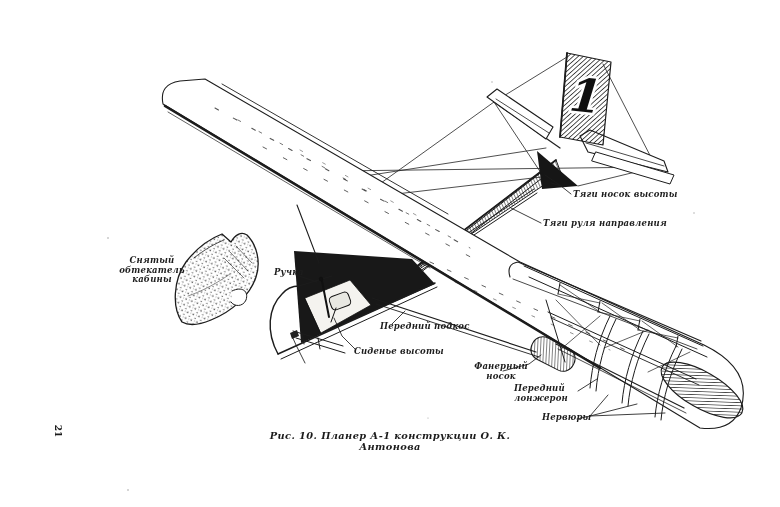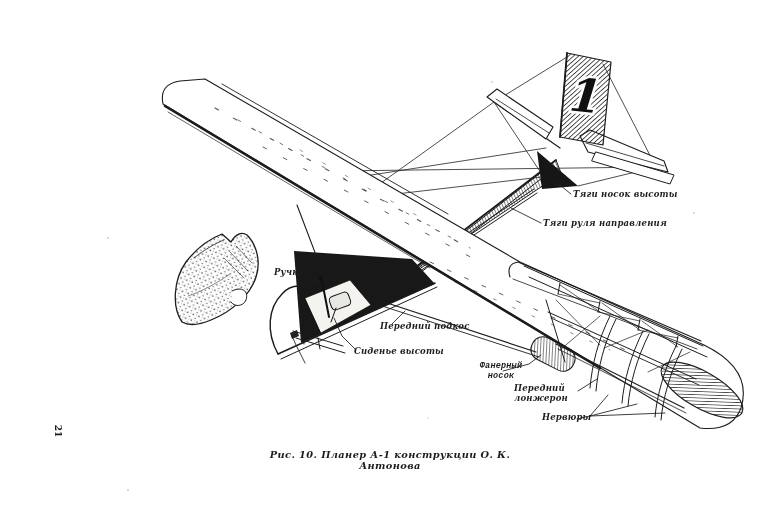--- a/index.html
+++ b/index.html
@@ -8,21 +8,21 @@
     font-family:"DejaVu Serif", serif; overflow:hidden;
   }
   .art { position:absolute; left:0; top:0; }
   .lbl {
     position:absolute; font-style:italic; font-weight:bold;
     font-size:8.5px; line-height:9.6px; color:#1d1d1d;
     white-space:pre-line; letter-spacing:0.2px;
   }
   .caption {
     position:absolute; left:250px; top:430px; width:280px; text-align:center;
-    font-style:italic; font-weight:600; font-size:9.8px; letter-spacing:0.4px; color:#1b1b1b;margin-top:19px;
+    font-style:italic; font-weight:600; font-size:9.8px; letter-spacing:0.4px; color:#1b1b1b;
   }
   .pagenum {
     position:absolute; left:52px; top:426px; font-size:9px; font-weight:bold;
     color:#1b1b1b; transform:rotate(90deg); transform-origin:center;
   }
   svg line, svg path, svg polygon, svg polyline, svg ellipse, svg rect { stroke-linecap:round; stroke-linejoin:round; }
 </style>
 </head>
 <body>
 
@@ -216,26 +216,29 @@
 
     <g fill="#555" opacity="0.55" stroke="none">
       <circle cx="108" cy="238" r="0.8"></circle>
       <circle cx="694" cy="213" r="0.7"></circle>
       <circle cx="492" cy="82" r="0.7"></circle>
       <circle cx="128" cy="490" r="0.8"></circle>
       <circle cx="428" cy="418" r="0.6"></circle>
     </g>
   </svg>
 
+  <div class="lbl" style="left:112px; top:256px; width:80px; text-align:center;">Снятый
+обтекатель
+кабины</div>
   <div class="lbl" style="left:274px; top:268px;text-align:right;">Ручка</div>
   <div class="lbl" style="left:380px; top:322px;">Передний подкос</div>
   <div class="lbl" style="left:354px; top:347px;">Сиденье высоты</div>
   <div class="lbl" style="left:573px; top:190px;">Тяги носок высоты</div>
   <div class="lbl" style="left:543px; top:219px;font-style:italic;">Тяги руля направления</div>
-  <div class="lbl" style="left:472px; top:362px; width:58px; text-align:center;font-family:Liberation Mono, monospace;">Фанерный
+  <div class="lbl" style="left:472px; top:362px; width:58px; text-align:center;">Фанерный
 носок</div>
   <div class="lbl" style="left:514px; top:384px; width:62px; text-align:left;">Передний
 лонжерон</div>
   <div class="lbl" style="left:542px; top:413px;">Нервюры</div>
 
   <div class="caption">Рис. 10. Планер А-1 конструкции О. К. Антонова</div>
   <div class="pagenum">21</div>
 
 </div>
 

